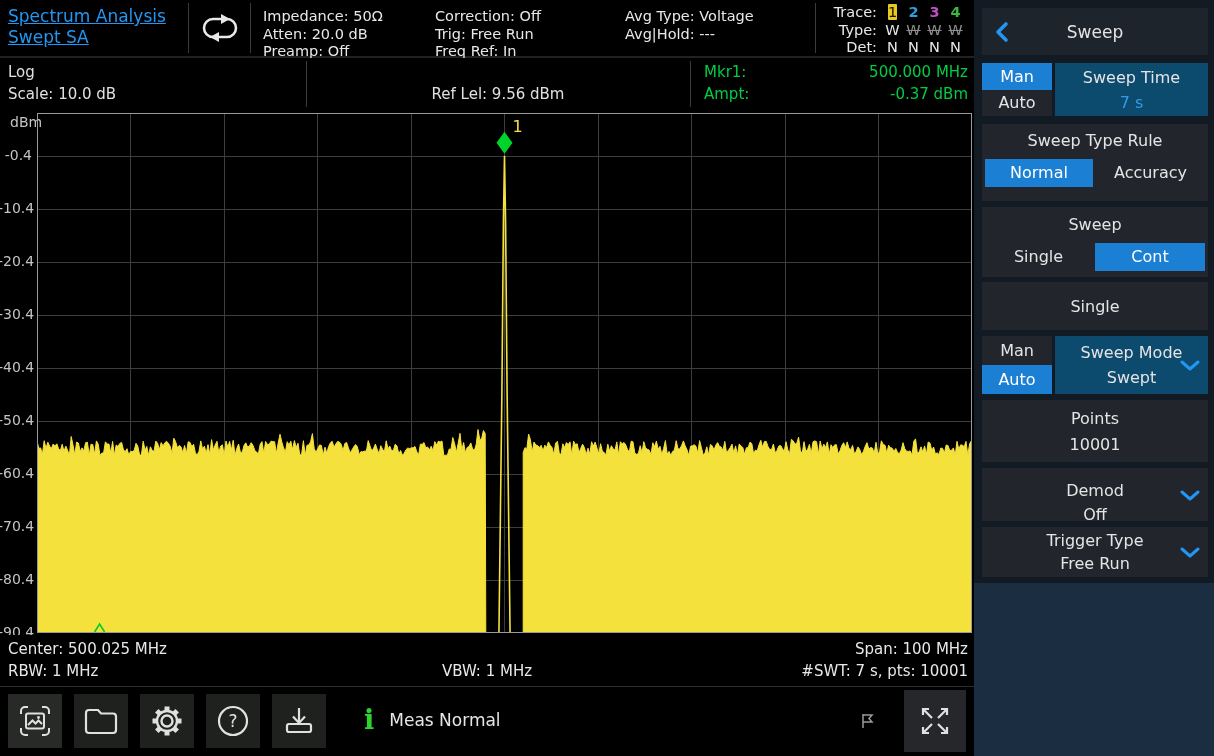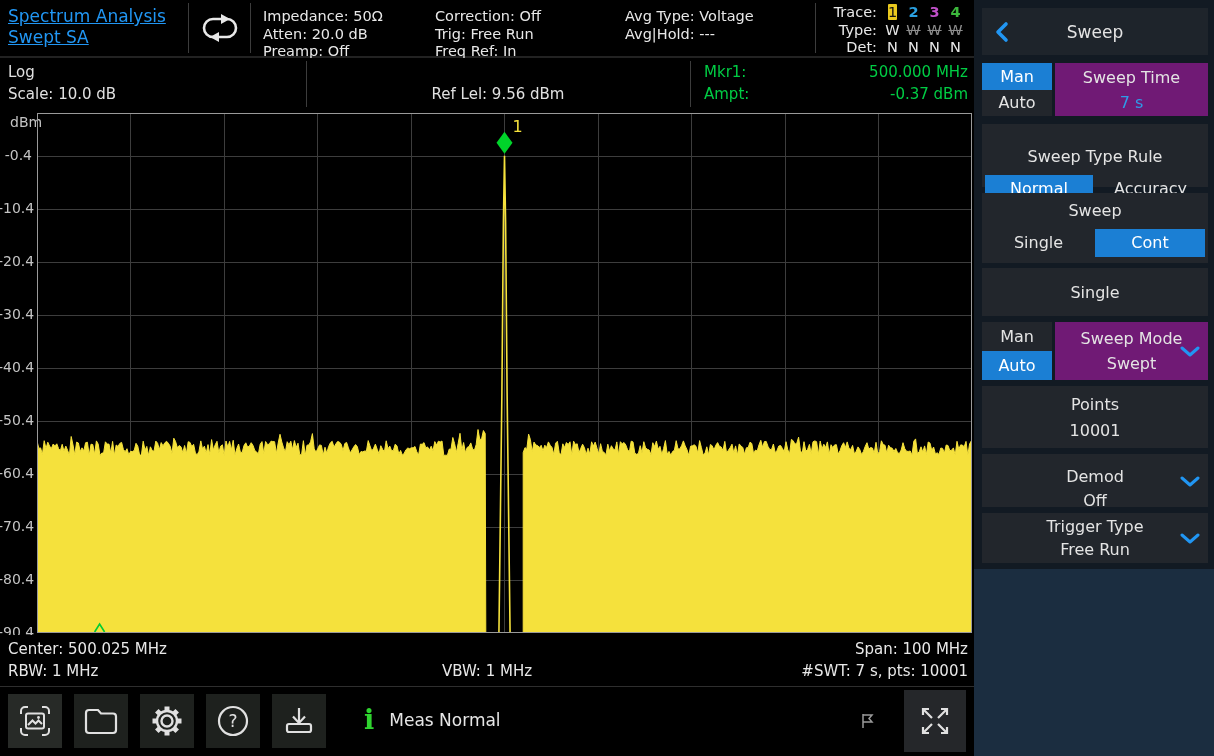--- a/index.html
+++ b/index.html
@@ -62,29 +62,29 @@
   .time-box { width:98px; height:62px; background:#1c1e20; display:flex; flex-direction:column; align-items:center; justify-content:center; font-size:15px; line-height:20px; flex:none; }
   .fs-box { width:62px; height:62px; background:#25272a; margin-left:3px; display:flex; align-items:center; justify-content:center; flex:none; }
 
   
   .sidebar { width:240px; background:#121a23; display:flex; flex-direction:column; font-size:16px; color:#e4e4e4; }
   .sb-header { margin:8px 6px 0 8px; height:47px; background:#1e242b; display:flex; align-items:center; position:relative; }
   .sb-back { position:absolute; left:12px; top:13px; cursor:pointer; }
   .sb-title { flex:1; text-align:center; font-size:17px; }
   .panel { margin:8px 6px 0 8px; background:#22262c; }
   .panel.split { background:transparent; display:flex; gap:3px; }
-  .p2 { height:53px; } .p3 { height:63px; padding-top:23px; margin-top:8px; }
+  .p2 { height:53px; } .p3 { height:77px; padding-top:7px; margin-top:8px; }
   .p4 { height:70px; padding-top:8px; margin-top:6px; } .p5 { height:48px; display:flex; align-items:center; justify-content:center; margin-top:5px; }
   .p6 { height:58px; margin-top:6px; } .p7 { height:62px; margin-top:6px; padding-top:6px; text-align:center; line-height:26px; }
   .p8 { height:53px; margin-top:6px; position:relative; text-align:center; padding-top:11px; line-height:24px; }
   .p9 { height:50px; margin-top:6px; position:relative; text-align:center; padding-top:2px; line-height:23px; }
   .toggle-col { width:70px; display:flex; flex-direction:column; }
   .toggle-half { flex:1; display:flex; align-items:center; justify-content:center; background:#22262c; cursor:pointer; }
   .toggle-half.active { background:#1b7fd4; color:#fff; }
-  .value-box { flex:1; background:#701a75; display:flex; flex-direction:column; align-items:center; justify-content:center; line-height:25px; position:relative; }
+  .value-box { flex:1; background:#0c4a6e; display:flex; flex-direction:column; align-items:center; justify-content:center; line-height:25px; position:relative; }
   .blue-val { color:#2e9ce8; }
   .row-title { text-align:center; height:27px; }
   .two-col { display:flex; align-items:center; height:29px; }
   .btn-blue { background:#1b7fd4; color:#fff; width:108px; height:28px; margin-left:3px; display:flex; align-items:center; justify-content:center; cursor:pointer; }
   .btn-blue.right { margin-left:0; margin-right:3px; width:110px; }
   .plain-opt { flex:1; text-align:center; cursor:pointer; }
   .chev { position:absolute; right:8px; top:50%; margin-top:-5px; }
   .navy-fill { flex:1; margin-top:6px; background:#1b2d40; }
   svg { display:block; }
 </style>

